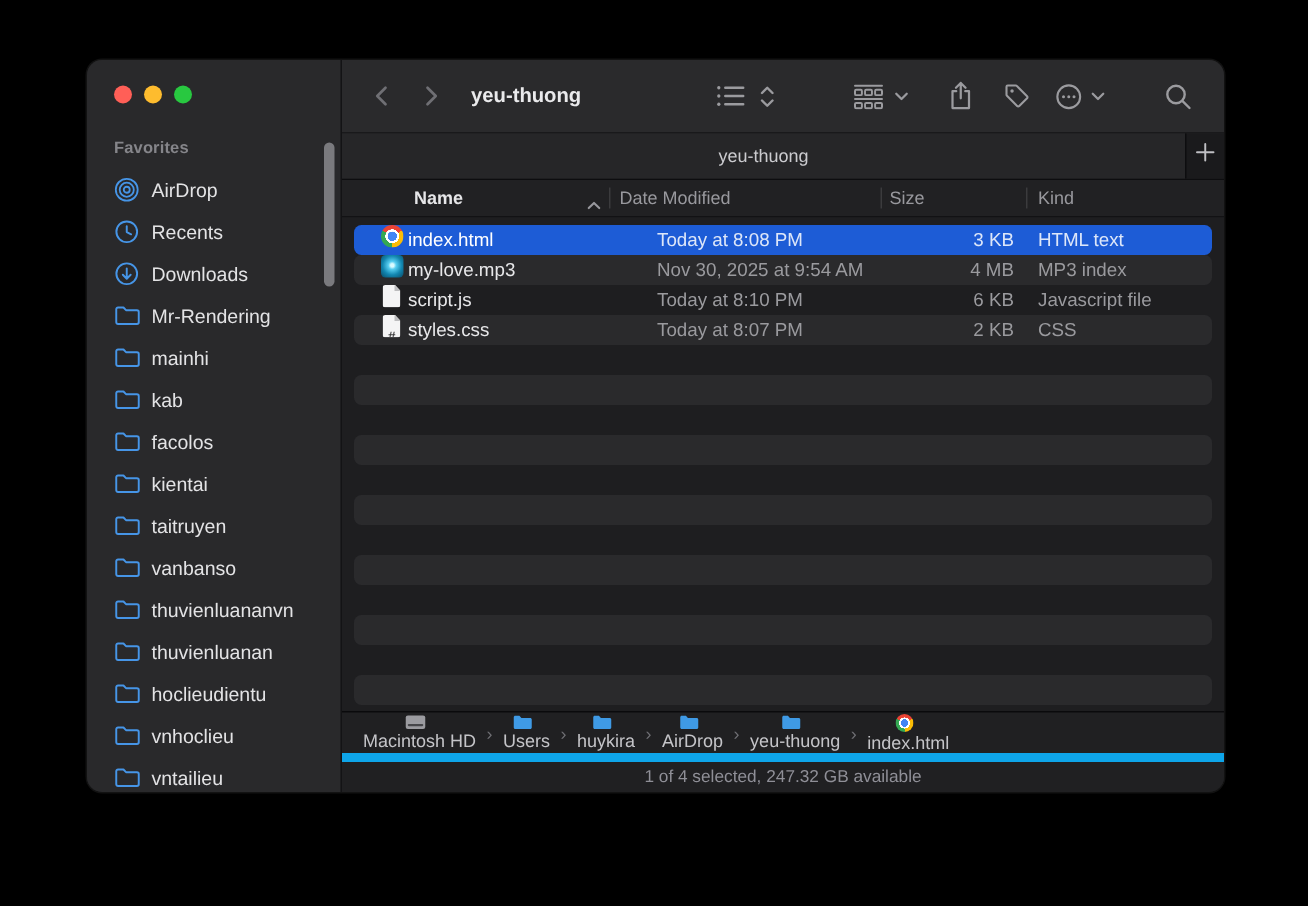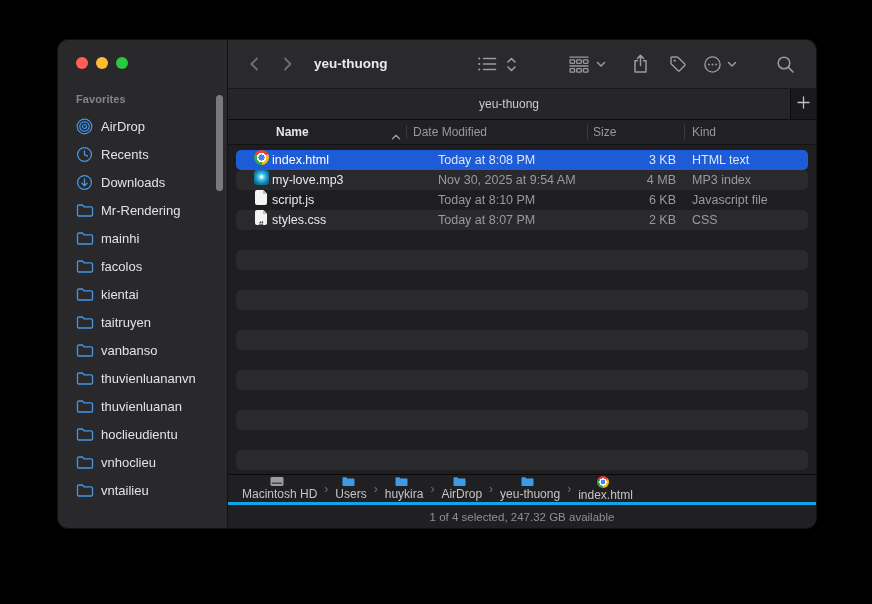--- a/index.html
+++ b/index.html
@@ -86,21 +86,21 @@
     border-width:0 4px 4px 0; border-color:#bdbdbf transparent; }
   .ic-css::after { content:"#"; position:absolute; left:0; right:0; top:4px; text-align:center;
     font-size:9px; font-weight:700; color:#3c3c3e; }
 
   
   .pathbar { height:28px; flex:none; background:#202022; border-top:1px solid #0a0a0c;
     display:flex; align-items:center; padding-left:14px; font-size:12px; color:#c4c4c8; }
   .pseg { display:flex; align-items:center;flex-direction:column; }
   .pseg .icon { display:flex; align-items:center; margin-right:5px; }
   .psep { color:#6f6f74; margin:0 7px; font-size:12px; }
-  .statusbar { height:26px; flex:none; background:#202022; border-top:3px solid #0ea5e9;
+  .statusbar { height:26px; flex:none; background:#202022; border-top:6px solid #0ea5e9;
     display:flex; align-items:center; justify-content:center; font-size:11.5px; color:#8f8f97; }
 </style>
 </head>
 <body>
 
 <div class="window">
 
   <div class="sidebar">
     <span class="traffic t-red"></span>
     <span class="traffic t-yellow"></span>
@@ -145,20 +145,28 @@
           </span>
           <span>Mr-Rendering</span>
         </div>
         <div class="side-item">
           <span class="icon">
             <svg width="18" height="15" viewBox="0 0 18 15">
               <path d="M1.5 4 V3.2 C1.5 2.54 2.04 2 2.7 2 H6.3 L8 3.8 H15.3 C15.96 3.8 16.5 4.34 16.5 5 V11.8 C16.5 12.46 15.96 13 15.3 13 H2.7 C2.04 13 1.5 12.46 1.5 11.8 Z" fill="none" stroke="currentColor" stroke-linecap="round" stroke-linejoin="round" stroke-width="1.3"></path>
             </svg>
           </span>
           <span>mainhi</span>
+        </div>
+        <div class="side-item">
+          <span class="icon">
+            <svg width="18" height="15" viewBox="0 0 18 15">
+              <path d="M1.5 4 V3.2 C1.5 2.54 2.04 2 2.7 2 H6.3 L8 3.8 H15.3 C15.96 3.8 16.5 4.34 16.5 5 V11.8 C16.5 12.46 15.96 13 15.3 13 H2.7 C2.04 13 1.5 12.46 1.5 11.8 Z" fill="none" stroke="currentColor" stroke-linecap="round" stroke-linejoin="round" stroke-width="1.3"></path>
+            </svg>
+          </span>
+          <span>kab</span>
         </div>
         <div class="side-item">
           <span class="icon">
             <svg width="18" height="15" viewBox="0 0 18 15">
               <path d="M1.5 4 V3.2 C1.5 2.54 2.04 2 2.7 2 H6.3 L8 3.8 H15.3 C15.96 3.8 16.5 4.34 16.5 5 V11.8 C16.5 12.46 15.96 13 15.3 13 H2.7 C2.04 13 1.5 12.46 1.5 11.8 Z" fill="none" stroke="currentColor" stroke-linecap="round" stroke-linejoin="round" stroke-width="1.3"></path>
             </svg>
           </span>
           <span>facolos</span>
         </div>
         <div class="side-item">

